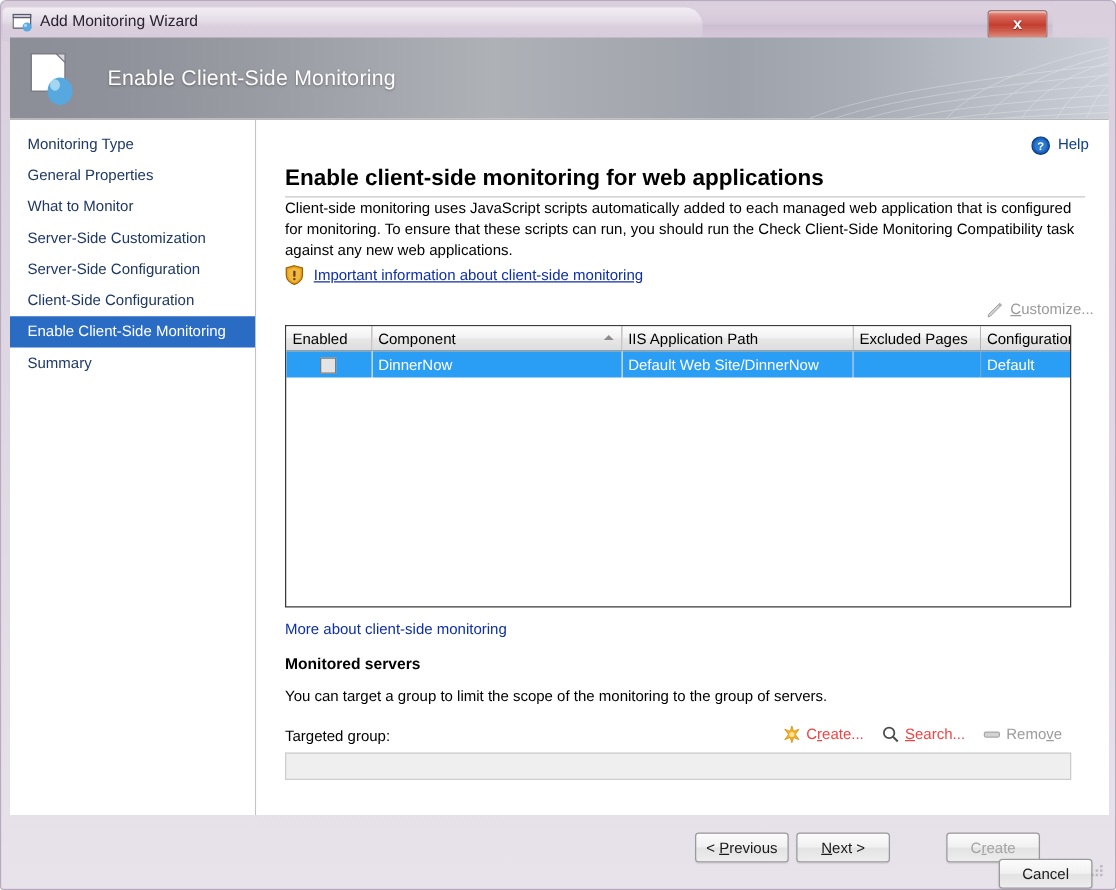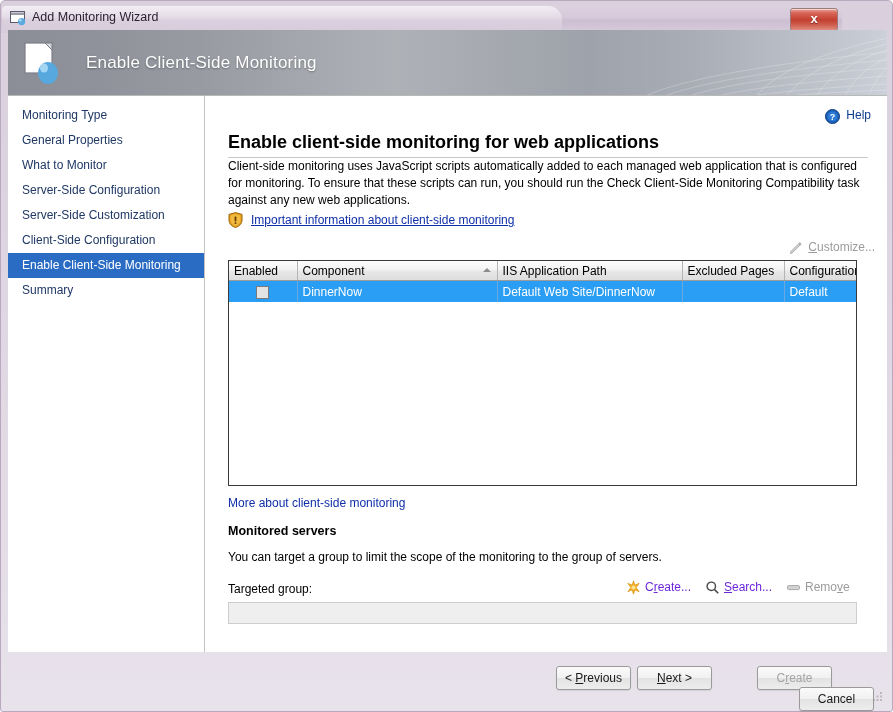--- a/index.html
+++ b/index.html
@@ -306,21 +306,21 @@
   #targeted-label {
     position: absolute;
     left: 23px; top: 486px;
     font-size: 12px;
   }
   .tool-btn {
     position: absolute;
     top: 484px;
     height: 18px;
     font-size: 12px;
-    color: #6d28d9;
+    color: #ef4444;
     white-space: nowrap;
     cursor: pointer;
   }
   .tool-btn.disabled { color: #9b9b9b; cursor: default; }
   .tool-btn .ticon {
     position: absolute;
     left: -19px; top: 0px;
     width: 15px; height: 15px;
   }
   #btn-create { left: 440px; }
@@ -418,22 +418,22 @@
     <div id="banner-title">Enable Client-Side Monitoring</div>
   </div>
 
   <div id="body-panel">
 
     <div id="sidebar">
       <div id="nav-list">
         <div class="nav-item">Monitoring Type</div>
         <div class="nav-item">General Properties</div>
         <div class="nav-item">What to Monitor</div>
+        <div class="nav-item">Server-Side Customization</div>
         <div class="nav-item">Server-Side Configuration</div>
-        <div class="nav-item">Server-Side Customization</div>
         <div class="nav-item">Client-Side Configuration</div>
         <div class="nav-item selected">Enable Client-Side Monitoring</div>
         <div class="nav-item">Summary</div>
       </div>
     </div>
 
     <div id="content">
 
       <div id="help-link">
         <svg id="help-icon" viewBox="0 0 15 15">

